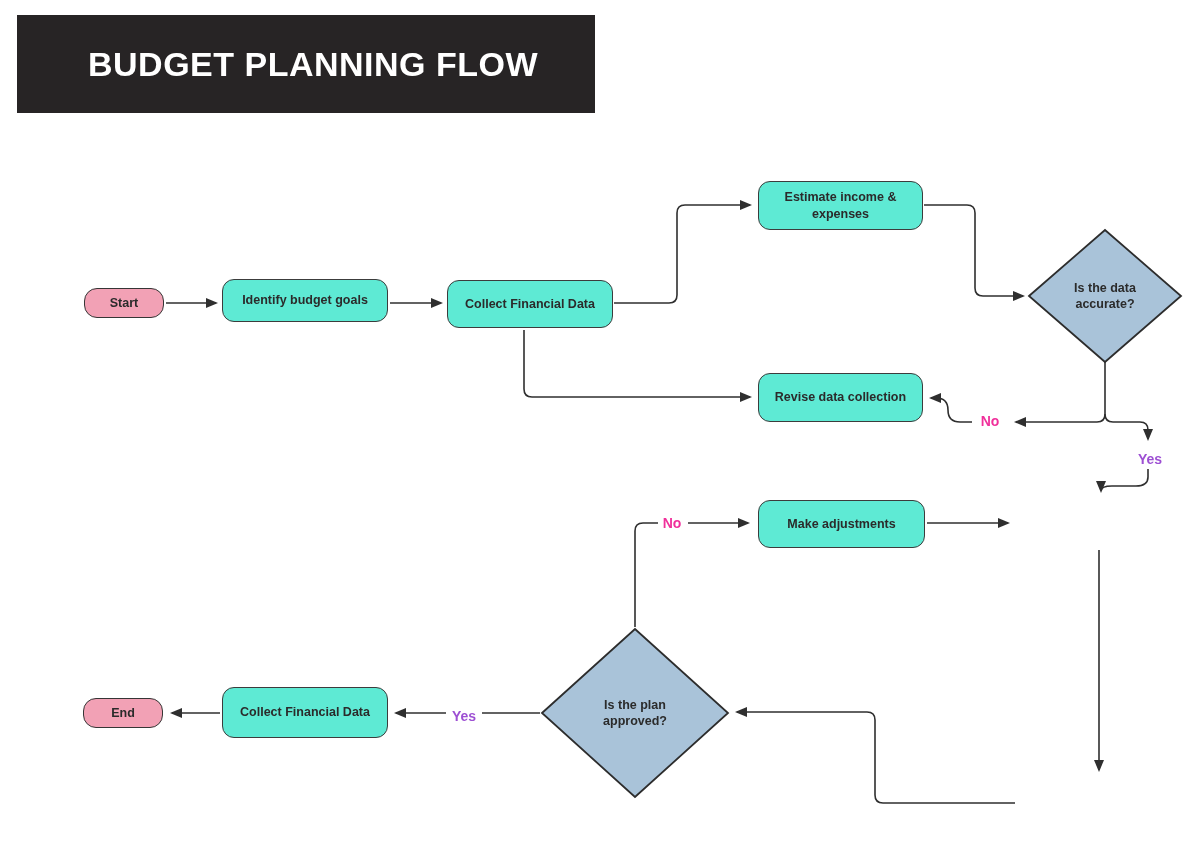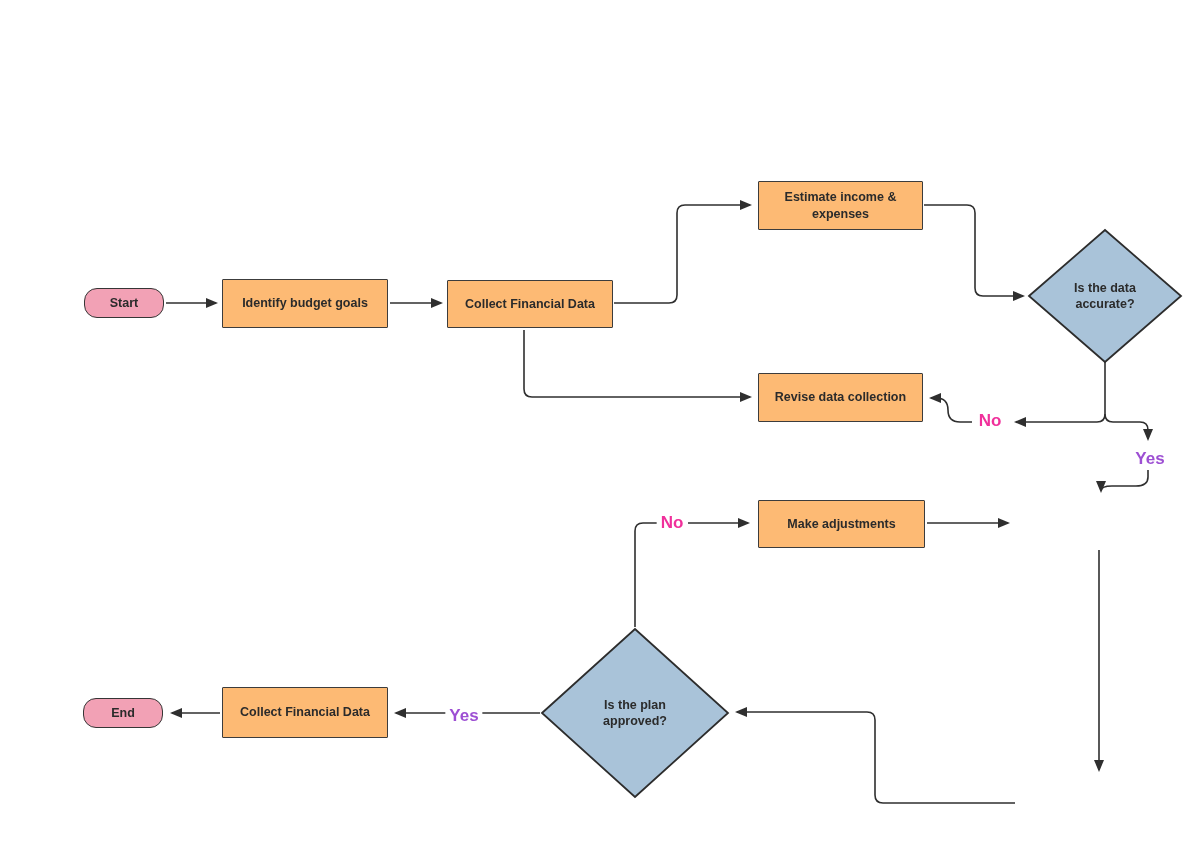--- a/index.html
+++ b/index.html
@@ -16,38 +16,41 @@
     padding-left:71px;white-space:nowrap;
   }
   svg.wires{position:absolute;left:0;top:0;z-index:1;}
   .conn{fill:none;stroke:#2f2f2f;stroke-width:1.6px;}
   .diamond{fill:#A9C3D9;stroke:#2d2d2d;stroke-width:1.8px;}
   .node{
     position:absolute;z-index:2;display:flex;align-items:center;justify-content:center;
     text-align:center;color:#2b2b2b;font-size:12.5px;font-weight:700;line-height:1.3;
     box-sizing:border-box;
   }
-  .process{background:#fdba74;border:1.7px solid #3c3c3c;border-radius:1px;padding:2px 10px;}
+  .process{background:#5eead4;border:1.7px solid #3c3c3c;border-radius:12px;padding:2px 10px;}
   .terminal{background:#F2A1B5;border:1.7px solid #363636;border-radius:13px;}
   .dlabel{
     position:absolute;z-index:2;display:flex;align-items:center;justify-content:center;
     text-align:center;color:#2b2b2b;font-size:12.5px;font-weight:700;line-height:1.3;
   }
   .elabel{
     position:absolute;z-index:3;transform:translate(-50%,-50%);
-    font-size:17px;font-weight:600;background:#ffffff;padding:1px 4px;white-space:nowrap;
+    font-size:14px;font-weight:600;background:#ffffff;padding:1px 4px;white-space:nowrap;
   }
   .elabel.yes{color:#9D4FD3;}
   .elabel.no{color:#F0309B;}
 </style>
 </head>
 <body>
 
 <div class="canvas">
 
+  <div class="banner">
+    <span class="banner-title">BUDGET PLANNING FLOW</span>
+  </div>
 
   <svg class="wires" width="1200" height="845" viewBox="0 0 1200 845">
     <defs>
       <marker id="arrow" viewBox="0 0 12 10" refX="10" refY="5" markerWidth="12" markerHeight="10" markerUnits="userSpaceOnUse" orient="auto">
         <path d="M0 0 L12 5 L0 10 Z" fill="#2f2f2f"></path>
       </marker>
     </defs>
 
     <path class="conn" d="M 166 303 H 216" marker-end="url(#arrow)"></path>
     <path class="conn" d="M 390 303 H 441" marker-end="url(#arrow)"></path>
@@ -68,21 +71,21 @@
     <path class="conn" d="M 220 713 H 172" marker-end="url(#arrow)"></path>
 
     <polygon class="diamond" points="1029,296 1105,230 1181,296 1105,362"></polygon>
     <polygon class="diamond" points="542,713 635,629 728,713 635,797"></polygon>
   </svg>
 
   <div class="node terminal" style="left:84px;top:288px;width:80px;height:30px">
     <span>Start</span>
   </div>
 
-  <div class="node process" style="left:222px;top:279px;width:166px;height:49px">
+  <div class="node process" style="left:222px;top:279px;width:166px;height:43px">
     <span>Identify budget goals</span>
   </div>
 
   <div class="node process" style="left:447px;top:280px;width:166px;height:48px">
     <span>Collect Financial Data</span>
   </div>
 
   <div class="node process" style="left:758px;top:181px;width:165px;height:49px">
     <span>Estimate income &amp; expenses</span>
   </div>

